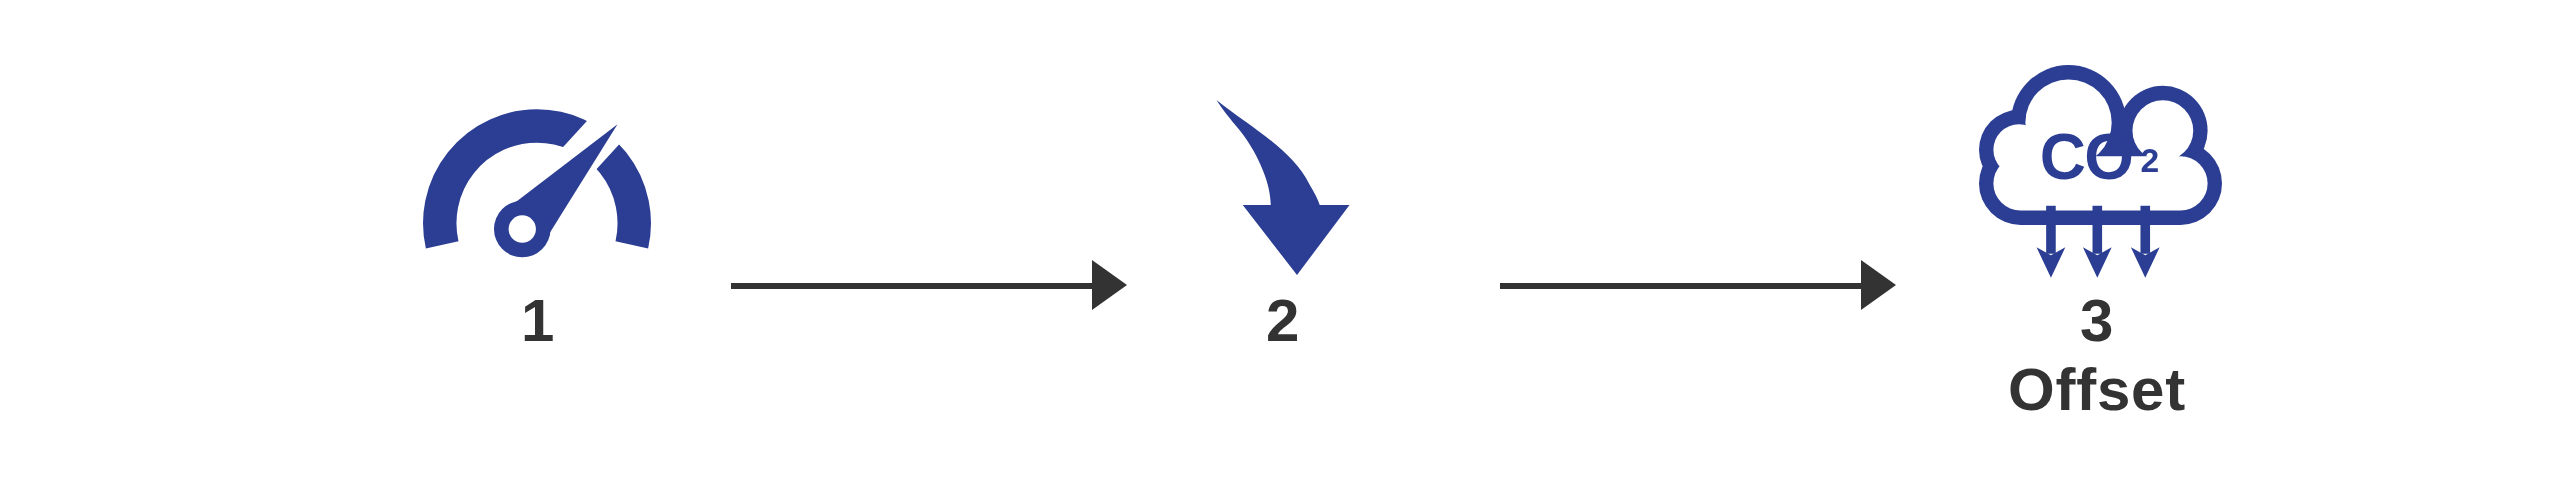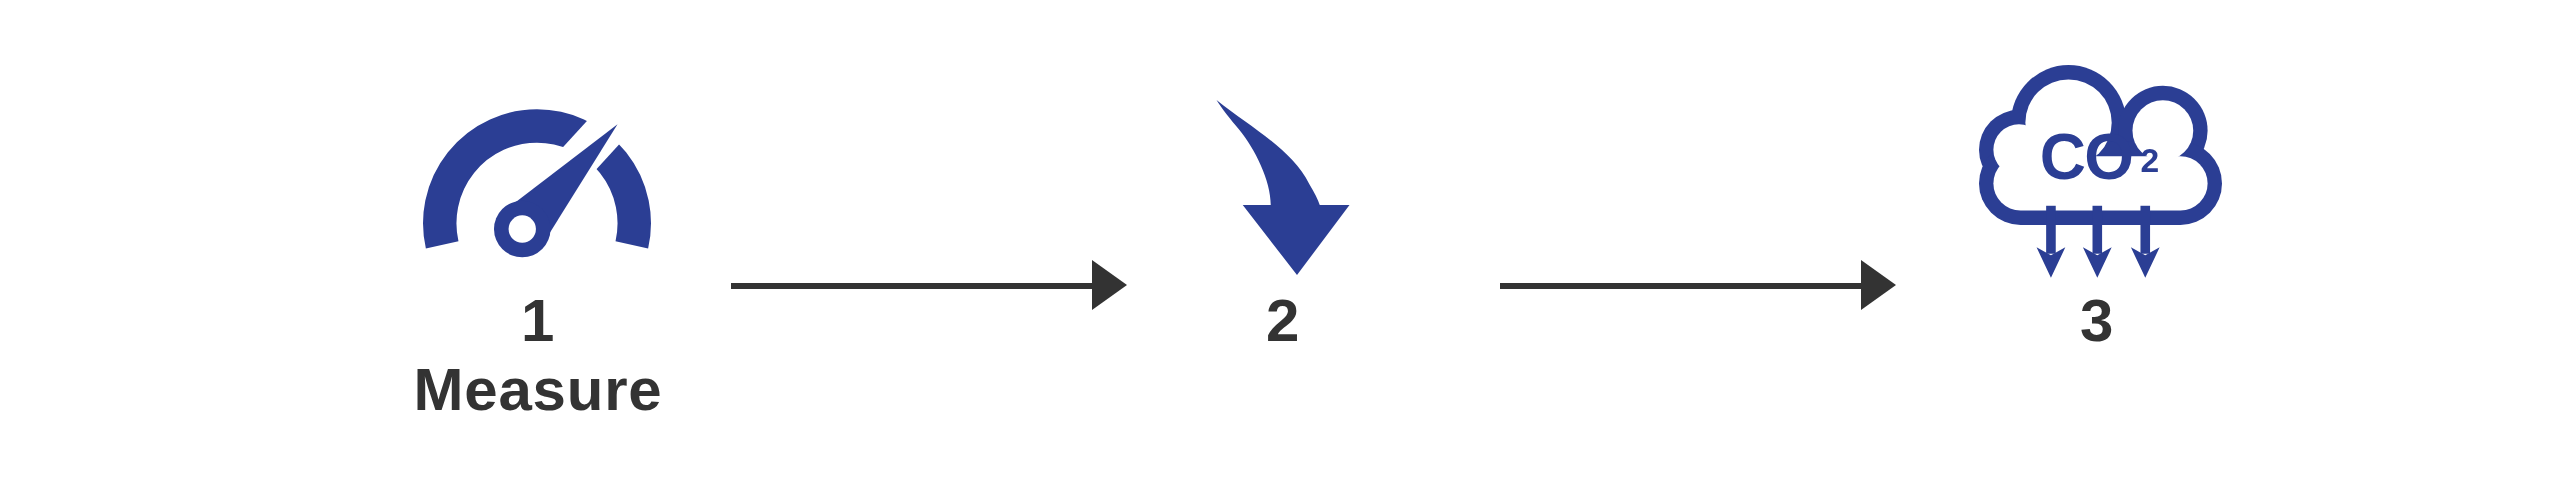--- a/index.html
+++ b/index.html
@@ -56,21 +56,20 @@
 <div class="canvas">
 
   <svg class="icon-abs" style="left:423px;top:109px" width="228" height="155" viewBox="0 0 150 102" aria-hidden="true">
     <path class="blue-stroke" stroke-width="22" d="M 12.6,89.4 A 64,64 0 1 1 137.4,89.4"></path>
     <line class="white-stroke" stroke-width="26" x1="55" y1="85" x2="140" y2="-8"></line>
     <path class="blue-fill" d="M 52.7,67.6 L 128,10 L 77.9,90.4 Z"></path>
     <circle class="blue-fill" cx="65.3" cy="79" r="18.6"></circle>
     <circle class="white-fill" cx="65.3" cy="79" r="9"></circle>
   </svg>
   <div class="step-number" style="left:308px;top:291px">1</div>
-  <div class="step-label" style="left:308px;top:360px">Measure</div>
 
   <div>
     <div class="conn-line" style="left:731px;top:283px;width:362px"></div>
     <div class="conn-head" style="left:1092px;top:260px"></div>
   </div>
 
   <svg class="icon-abs" style="left:1212px;top:100px" width="142" height="175" viewBox="0 0 80 100" aria-hidden="true">
     <path class="blue-fill" d="M 2,0 C 22,16 45,28 55,48 C 58,53 60,57 61,60 L 78,60 L 48,100 L 17,60 L 33,60
          C 33,46 24,28 15,17 C 10,11 5,5 2,0 Z"></path>
   </svg>
@@ -102,15 +101,16 @@
     <g class="blue-fill">
       <rect x="42" y="88" width="6" height="30"></rect>
       <polygon points="36,114 45,119 54,114 45,133"></polygon>
       <rect x="71" y="88" width="6" height="30"></rect>
       <polygon points="65,114 74,119 83,114 74,133"></polygon>
       <rect x="101" y="88" width="6" height="30"></rect>
       <polygon points="95,114 104,119 113,114 104,133"></polygon>
     </g>
   </svg>
   <div class="step-number" style="left:1867px;top:291px">3</div>
+  <div class="step-label" style="left:1867px;top:360px">Offset</div>
 
 </div>
 
 
 </body></html>

